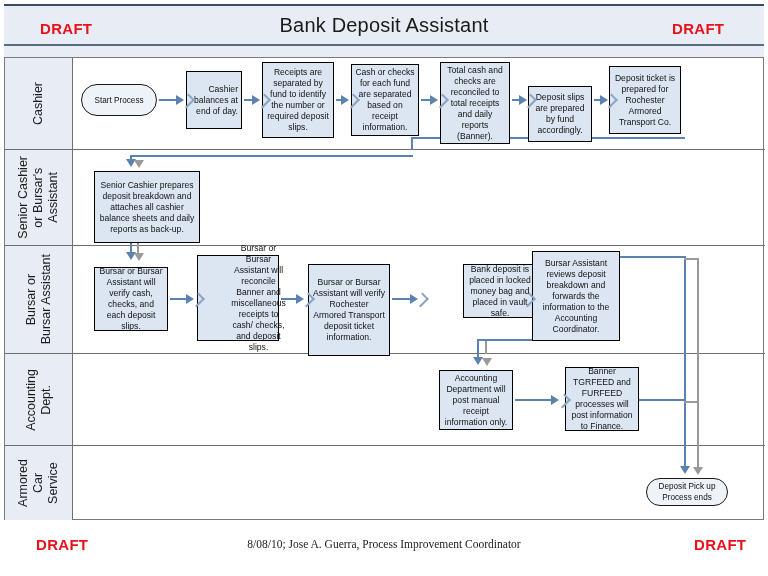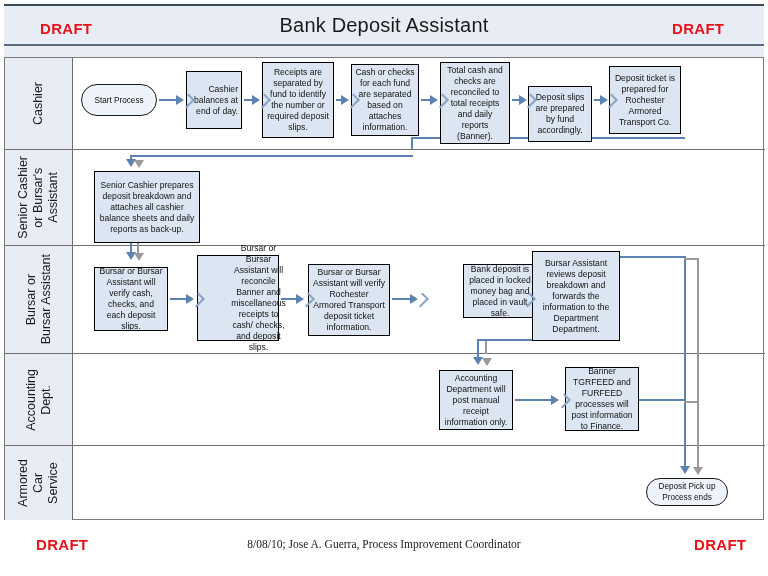--- a/index.html
+++ b/index.html
@@ -153,21 +153,21 @@
         <span>Cashier</span>
       </div>
       <div class="lane-body">
 
         <div class="node terminator" style="left:8px;top:26px;width:76px;height:32px;">Start Process</div>
 
         <div class="node" style="left:113px;top:13px;width:56px;height:58px;text-align:right;">Cashier balances at end of day.</div>
 
         <div class="node" style="left:189px;top:4px;width:72px;height:76px;">Receipts are separated by fund to identify the number or required deposit slips.</div>
 
-        <div class="node" style="left:278px;top:6px;width:68px;height:72px;">Cash or checks for each fund are separated based on attaches information.</div>
+        <div class="node" style="left:278px;top:6px;width:68px;height:72px;">Cash or checks for each fund are separated based on receipt information.</div>
 
         <div class="node" style="left:367px;top:4px;width:70px;height:82px;">Total cash and checks are reconciled to total receipts and daily reports (Banner).</div>
 
         <div class="node" style="left:455px;top:28px;width:64px;height:56px;">Deposit slips are prepared by fund accordingly.</div>
 
         <div class="node" style="left:536px;top:8px;width:72px;height:68px;">Deposit ticket is prepared for Rochester Armored Transport Co.</div>
 
         <div class="ln h" style="left:86px;top:41px;width:19px;"></div>
         <div class="arrow-r" style="left:103px;top:37px;"></div>
         <div class="chev" style="left:110px;top:37px;"></div>
@@ -226,25 +226,25 @@
 
         <div class="ln v" style="left:57px;top:0px;height:8px;"></div>
         <div class="ln v sh" style="left:64px;top:0px;height:8px;"></div>
         <div class="arrow-d" style="left:53px;top:6px;"></div>
         <div class="arrow-d sh" style="left:61px;top:7px;"></div>
 
         <div class="node" style="left:21px;top:21px;width:74px;height:64px;">Bursar or Bursar Assistant will verify cash, checks, and each deposit slips.</div>
 
         <div class="node" style="left:124px;top:9px;width:82px;height:86px;padding-left:44px;">Bursar or Bursar Assistant will reconcile Banner and miscellaneous receipts to cash/ checks, and deposit slips.</div>
 
-        <div class="node" style="left:235px;top:18px;width:82px;height:72px;">Bursar or Bursar Assistant will verify Rochester Armored Transport deposit ticket information.</div>
+        <div class="node" style="left:235px;top:18px;width:82px;height:92px;">Bursar or Bursar Assistant will verify Rochester Armored Transport deposit ticket information.</div>
 
         <div class="node" style="left:349px;top:18px;width:74px;height:54px;margin-left:41px;">Bank deposit is placed in locked money bag and placed in vault safe.</div>
 
-        <div class="node" style="left:459px;top:5px;width:88px;height:90px;">Bursar Assistant reviews deposit breakdown and forwards the information to the Department Department.</div>
+        <div class="node" style="left:459px;top:5px;width:88px;height:90px;">Bursar Assistant reviews deposit breakdown and forwards the information to the Accounting Coordinator.</div>
 
         <div class="ln h" style="left:97px;top:52px;width:18px;"></div>
         <div class="arrow-r" style="left:113px;top:48px;"></div>
         <div class="chev" style="left:120px;top:48px;"></div>
 
         <div class="ln h" style="left:208px;top:52px;width:16px;"></div>
         <div class="arrow-r" style="left:223px;top:48px;"></div>
         <div class="chev" style="left:230px;top:48px;"></div>
 
         <div class="ln h" style="left:319px;top:52px;width:20px;"></div>

